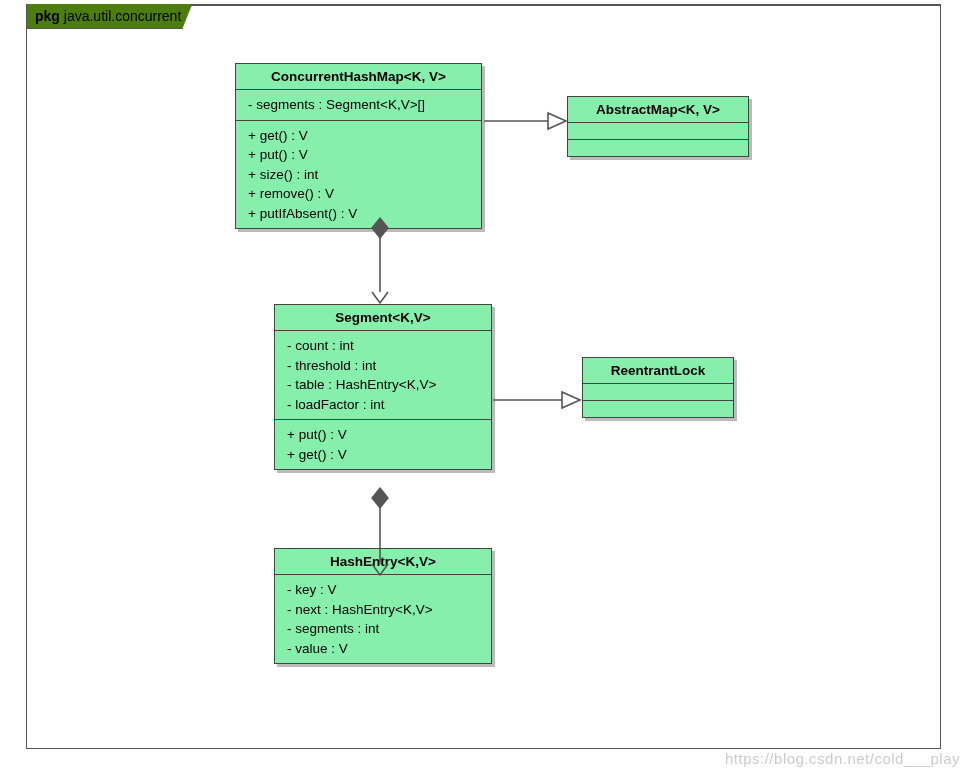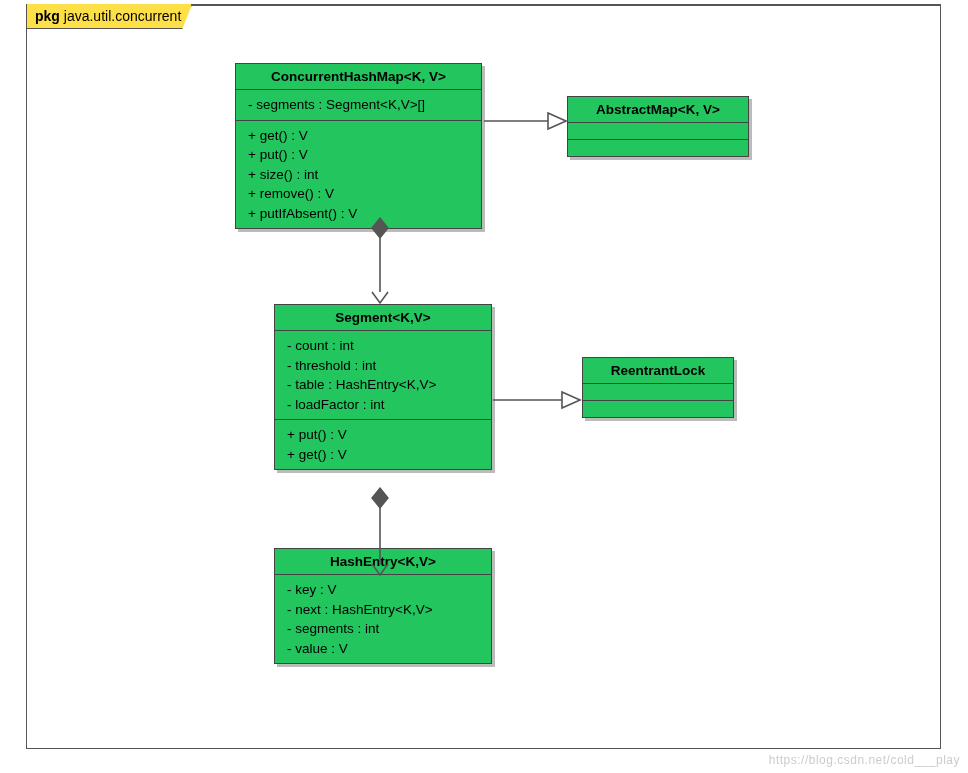--- a/index.html
+++ b/index.html
@@ -27,32 +27,32 @@
     left: 26px;
     top: 4px;
     width: 915px;
     height: 1.5px;
     background: #555;
   }
   .pkg-tab {
     position: absolute;
     left: 26px;
     top: 4px;
-    background: #fde047;
+    background: #4d7c0f;
     border: 1.5px solid #555;
     border-top: none;
     padding: 4px 10px 4px 8px;
     font-size: 14px;
     z-index: 5;
     clip-path: polygon(0 0, 100% 0, calc(100% - 10px) 100%, 0 100%);
   }
   .pkg-tab b { font-weight: bold; }
   .class-box {
     position: absolute;
-    background: #22c55e;
+    background: #86efac;
     border: 1.5px solid #444;
     box-shadow: 3px 3px 0 #bbb;
     font-size: 13.5px;
   }
   .class-name {
     text-align: center;
     font-weight: bold;
     padding: 5px 8px;
     border-bottom: 1.5px solid #444;
   }
@@ -67,21 +67,21 @@
     position: absolute;
     left: 0; top: 0;
     width: 968px; height: 773px;
     pointer-events: none;
     z-index: 2;
   }
   .watermark {
     position: absolute;
     right: 8px;
     bottom: 6px;
-    font-size: 12px;
+    font-size: 15px;
     color: #ccc;
     letter-spacing: 0.5px;
   }
 </style>
 </head>
 <body>
 
 <div class="frame-top"></div>
 <div class="frame"></div>
 <div class="pkg-tab">

